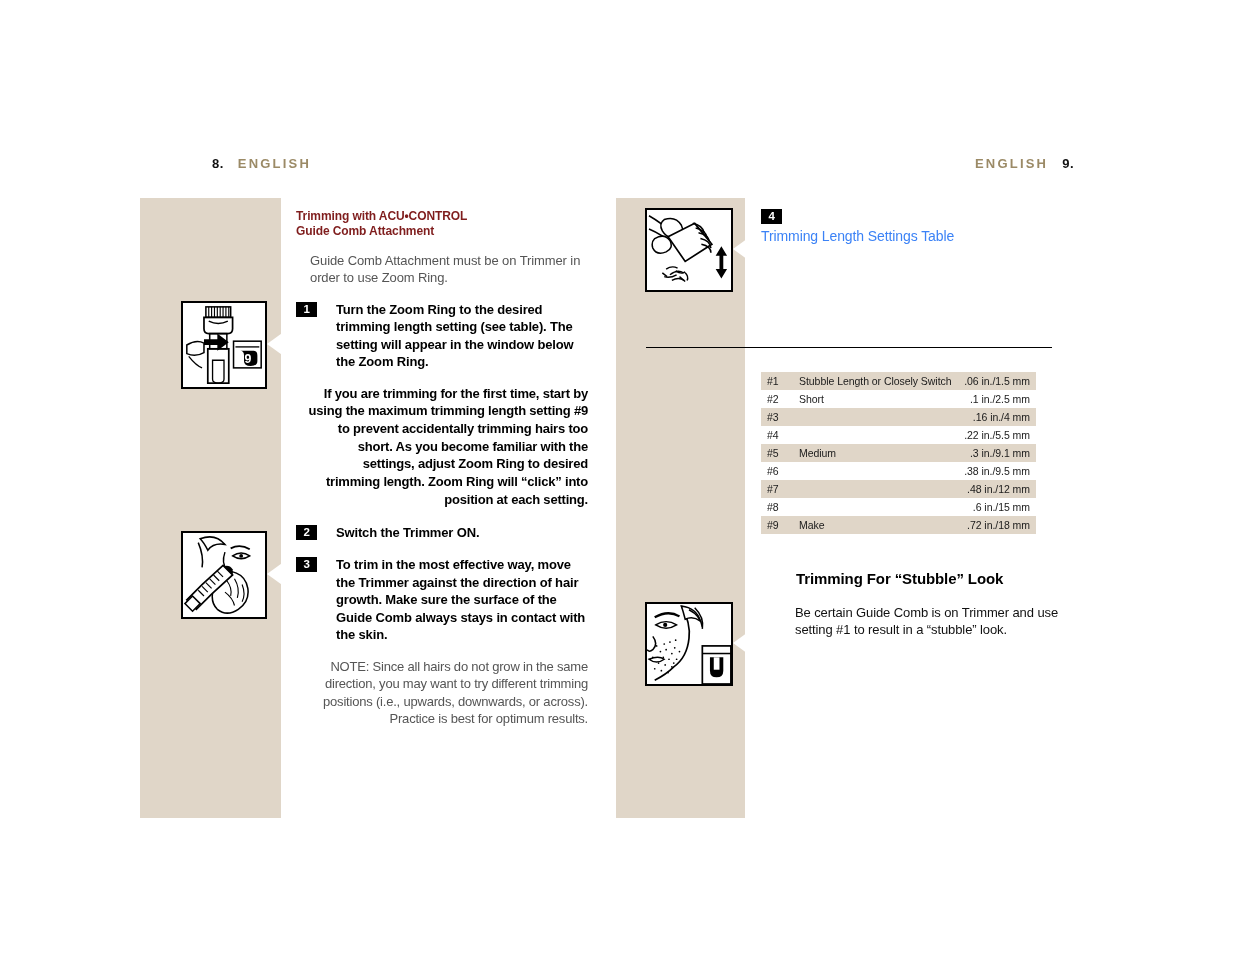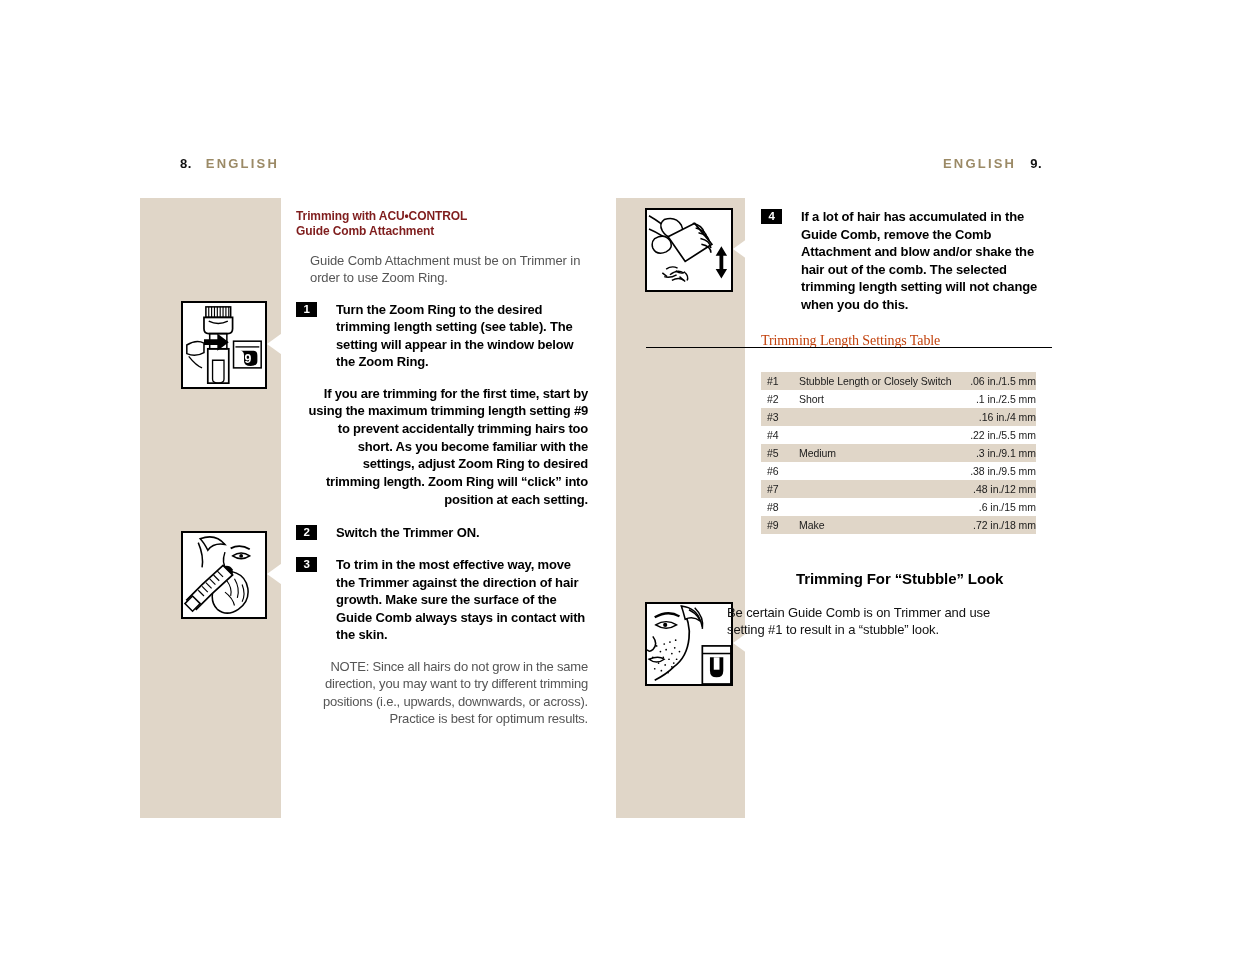--- a/index.html
+++ b/index.html
@@ -15,20 +15,21 @@
 
   
   .runhead {
     position: absolute;
     top: 156px;
     font-size: 13px;
     font-weight: bold;
     letter-spacing: 0.5px;
     color: #111;
     white-space: nowrap;
+    margin-left: 32px;
   }
   .runhead .lang {
     color: #9b8a66;
     letter-spacing: 2.2px;
   }
   .runhead-left { left: 180px; }
   .runhead-left .num { margin-right: 14px; }
   .runhead-right { left: 943px; }
   .runhead-right .num { margin-left: 14px; }
 
@@ -129,23 +130,22 @@
     line-height: 1.34;
     color: #555;
     letter-spacing: -0.2px;
     text-align: right;
   }
 
   
   .table-heading {
     margin: 20px 0 0 0;
     font-size: 14px;
-    color: #c2410c;
+    color: #3b82f6;
     letter-spacing: -0.1px;
-    font-family: Liberation Serif, serif;
   }
   .rule {
     position: absolute;
     left: 646px; top: 347px;
     width: 406px; height: 1px;
     background: #000;
   }
 
   
   .settings {
@@ -157,34 +157,34 @@
     color: #1a1a1a;
   }
   .settings td {
     padding: 3px 0 3px 0;
     vertical-align: middle;
     letter-spacing: -0.05px;
   }
   .settings tr.shade { background: #e0d6c8; }
   .settings .c-num   { width: 32px; padding-left: 6px; }
   .settings .c-desc  { }
-  .settings .c-len   { text-align: right; white-space: nowrap; }
+  .settings .c-len   { text-align: right; padding-right: 6px; white-space: nowrap; }
 
   
   .stubble-title {
     position: absolute;
     left: 796px; top: 570px;
     font-size: 15px;
     font-weight: bold;
     color: #000;
     letter-spacing: -0.1px;
   }
   .stubble-body {
     position: absolute;
-    left: 727px; top: 604px;
+    left: 795px; top: 604px;
     width: 280px;
     font-size: 13px;
     line-height: 1.34;
     color: #111;
     letter-spacing: -0.1px;
   }
 </style>
 </head>
 <body>
 
@@ -379,21 +379,20 @@
     <span class="badge">3</span>
     <span>To trim in the most effective way, move the Trimmer against the direction of hair growth. Make sure the surface of the Guide Comb always stays in contact with the skin.</span>
   </div>
 
   <p class="note">NOTE:  Since all hairs do not grow in the same direction, you may want to try different trimming positions (i.e., upwards, downwards, or across). Practice is best for optimum results.</p>
 </div>
 
 <div class="col-right">
   <div class="step">
     <span class="badge">4</span>
-    <span>If a lot of hair has accumulated in the Guide Comb, remove the Comb Attachment and blow and/or shake the hair out of the comb.  The selected trimming length setting will not change when you do this.</span>
   </div>
 
   <p class="table-heading">Trimming Length Settings Table</p>
 </div>
 
 <div class="rule"></div>
 
 <table class="settings">
   <tbody>
       <tr class="shade">

